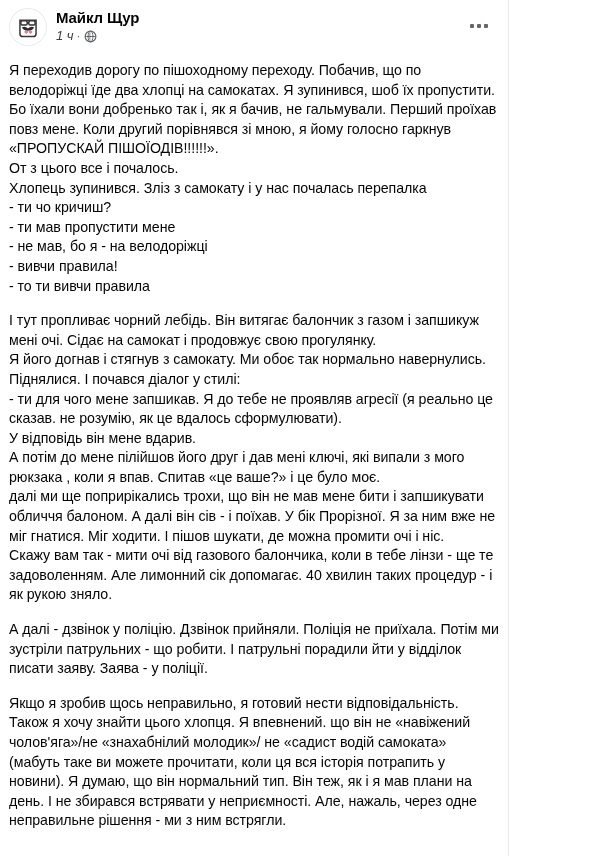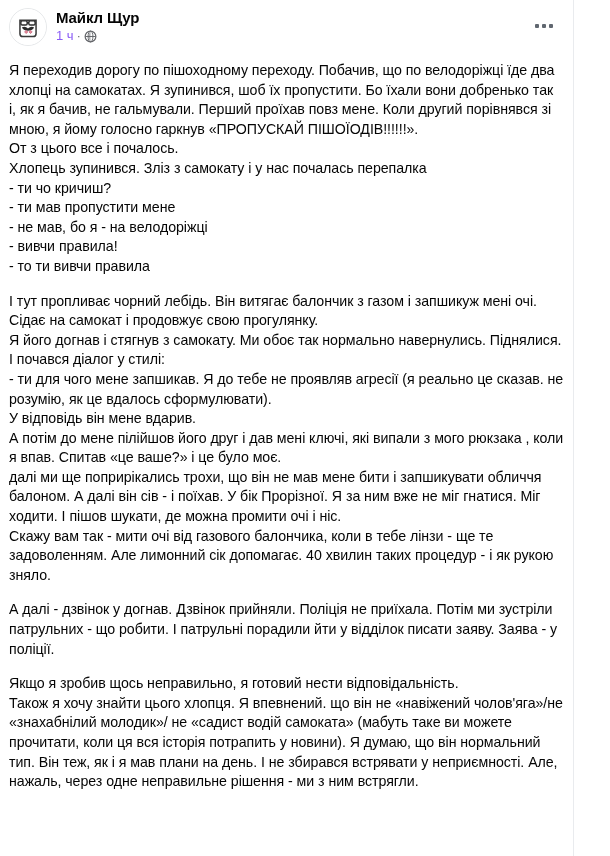--- a/index.html
+++ b/index.html
@@ -10,21 +10,21 @@
   body {
     width: 610px;
     height: 856px;
     overflow: hidden;
     font-family: "Liberation Sans", "DejaVu Sans", sans-serif;
     color: #050505;
   }
 
   .post-card {
     position: relative;
-    width: 574px;
+    width: 509px;
     height: 856px;
     background: #ffffff;
     box-sizing: border-box;
     border-right: 1px solid #e9ebee;
     overflow: hidden;
   }
 
   
   .post-header {
     display: flex;
@@ -68,21 +68,21 @@
   }
 
   .post-submeta {
     display: flex;
     align-items: center;
     font-size: 13px;
     line-height: 17px;
     color: #1c1e21;
     margin-top: 0px;
   }
-  .timestamp { color: #8b5cf6; }
+  .timestamp { color: #404040; font-style: italic; }
   .dot-sep {
     margin: 0 3px 0 3px;
     color: #65676b;
     font-size: 12px;
     line-height: 12px;
   }
   .globe-icon {
     display: inline-block;
     width: 13px;
     height: 13px;
@@ -186,20 +186,20 @@
 - то ти вивчи правила</p>
     <div class="para-gap"></div>
     <p class="para">І тут пропливає чорний лебідь. Він витягає балончик з газом і запшикуж мені очі. Сідає на самокат і продовжує свою прогулянку.
 Я його догнав і стягнув з самокату. Ми обоє так нормально навернулись. Піднялися. І почався діалог у стилі:
 - ти для чого мене запшикав. Я до тебе не проявляв агресії (я реально це сказав. не розумію, як це вдалось сформулювати).
 У відповідь він мене вдарив.
 А потім до мене пілійшов його друг і дав мені ключі, які випали з мого рюкзака , коли я впав. Спитав «це ваше?» і це було моє.
 далі ми ще поприрікались трохи, що він не мав мене бити і запшикувати обличчя балоном. А далі він сів - і поїхав. У бік Прорізної. Я за ним вже не міг гнатися. Міг ходити. І пішов шукати, де можна промити очі і ніс.
 Скажу вам так - мити очі від газового балончика, коли в тебе лінзи - ще те задоволенням. Але лимонний сік допомагає. 40 хвилин таких процедур - і як рукою зняло.</p>
     <div class="para-gap"></div>
-    <p class="para">А далі - дзвінок у догнав. Дзвінок прийняли. Поліція не приїхала. Потім ми зустріли патрульних - що робити. І патрульні порадили йти у відділок писати заяву. Заява - у поліції.</p>
+    <p class="para">А далі - дзвінок у поліцію. Дзвінок прийняли. Поліція не приїхала. Потім ми зустріли патрульних - що робити. І патрульні порадили йти у відділок писати заяву. Заява - у поліції.</p>
     <div class="para-gap"></div>
     <p class="para">Якщо я зробив щось неправильно, я готовий нести відповідальність.
 Також я хочу знайти цього хлопця. Я впевнений. що він не «навіжений чолов'яга»/не «знахабнілий молодик»/ не «садист водій самоката» (мабуть таке ви можете прочитати, коли ця вся історія потрапить у новини). Я думаю, що він нормальний тип. Він теж, як і я мав плани на день. І не збирався встрявати у неприємності. Але, нажаль, через одне неправильне рішення - ми з ним встрягли.</p>
 
   </div>
 
 </div>
 
 </body></html>

